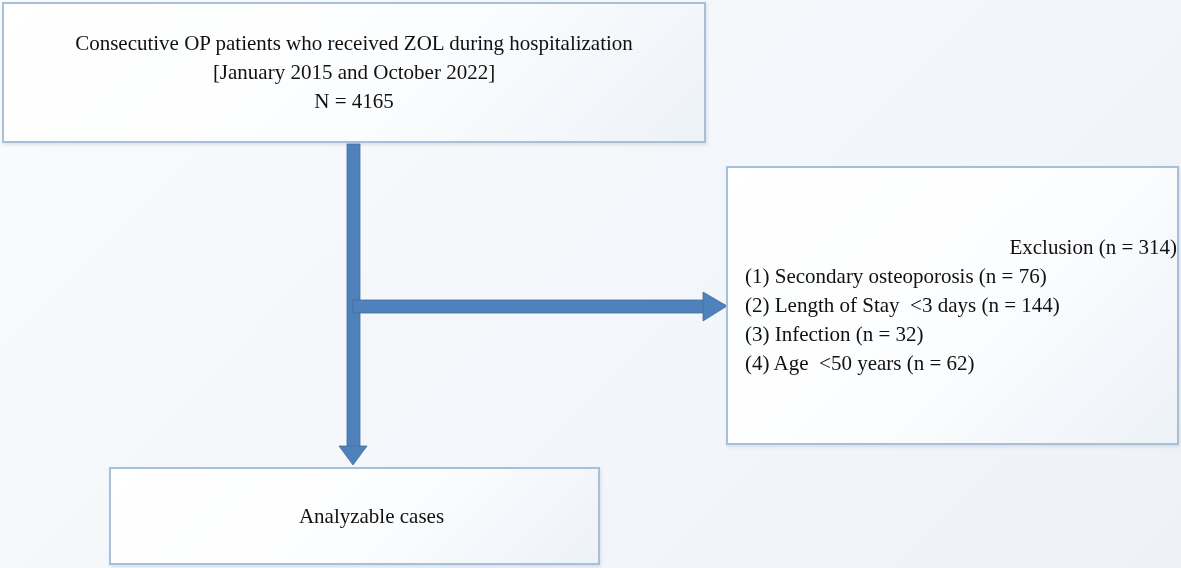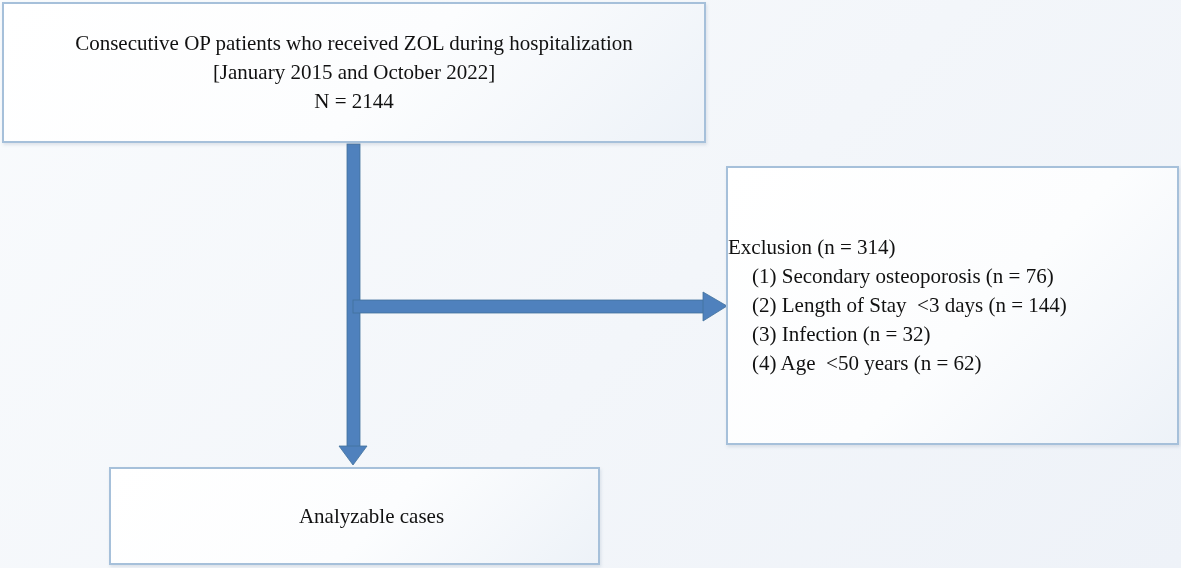--- a/index.html
+++ b/index.html
@@ -25,26 +25,26 @@
     flex-direction: column;
     justify-content: center;
     font-size: 21px;
     line-height: 29px;
   }
   .box-line {
     text-align: center;
     white-space: pre-wrap;
   }
   .exclusion-title {
-    text-align: left;
+    text-align: right;
     white-space: pre-wrap;
   }
   .exclusion-item {
     text-align: left;
-    padding-left: 24px;
+    padding-left: 17px;
     white-space: pre-wrap;
   }
   #box-enrollment  { left: 2px;   top: 2px;   width: 704px; height: 141px; }
   #box-exclusion   { left: 726px; top: 166px; width: 453px; height: 279px; }
   #box-analyzable  { left: 109px; top: 467px; width: 491px; height: 98px; padding-left: 34px;  }
   .connector-svg {
     position: absolute;
     left: 0;
     top: 0;
     width: 1181px;
@@ -66,21 +66,21 @@
     <rect class="arrow-shape" x="347" y="144" width="13" height="303" fill="#4f81bd"></rect>
     <polygon class="arrow-shape" points="339,446 367,446 353,465" fill="#4f81bd"></polygon>
 
     <rect class="arrow-shape" x="353" y="300" width="351" height="13" fill="#4f81bd"></rect>
     <polygon class="arrow-shape" points="703,292 703,321 727,306" fill="#4f81bd"></polygon>
   </svg>
 
   <div class="flow-box" id="box-enrollment">
     <div class="box-line">Consecutive OP patients who received ZOL during hospitalization</div>
     <div class="box-line">[January 2015 and October 2022]</div>
-    <div class="box-line">N = 2144</div>
+    <div class="box-line">N = 4165</div>
   </div>
 
   <div class="flow-box" id="box-exclusion">
     <div class="exclusion-title">Exclusion (n = 314)</div>
     <div class="exclusion-item">(1) Secondary osteoporosis (n = 76)</div>
     <div class="exclusion-item">(2) Length of Stay  &lt;3 days (n = 144)</div>
     <div class="exclusion-item">(3) Infection (n = 32)</div>
     <div class="exclusion-item">(4) Age  &lt;50 years (n = 62)</div>
   </div>
 

